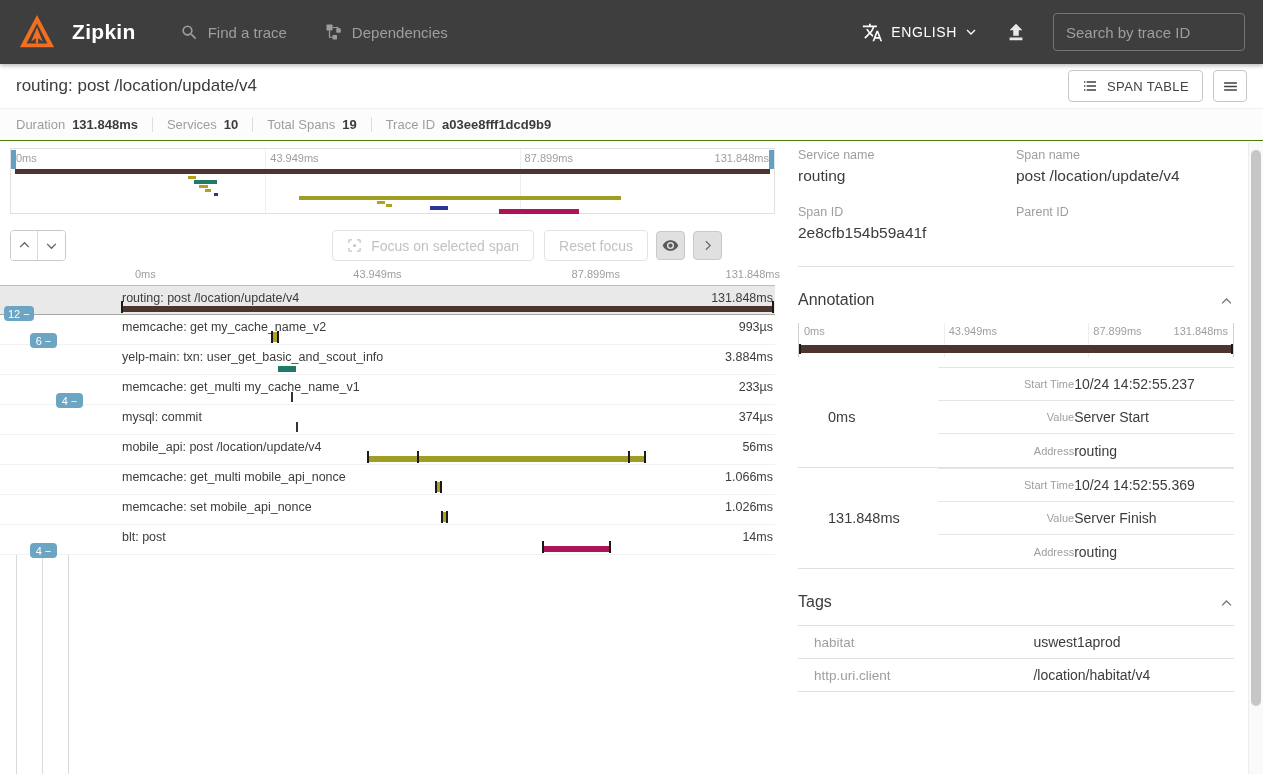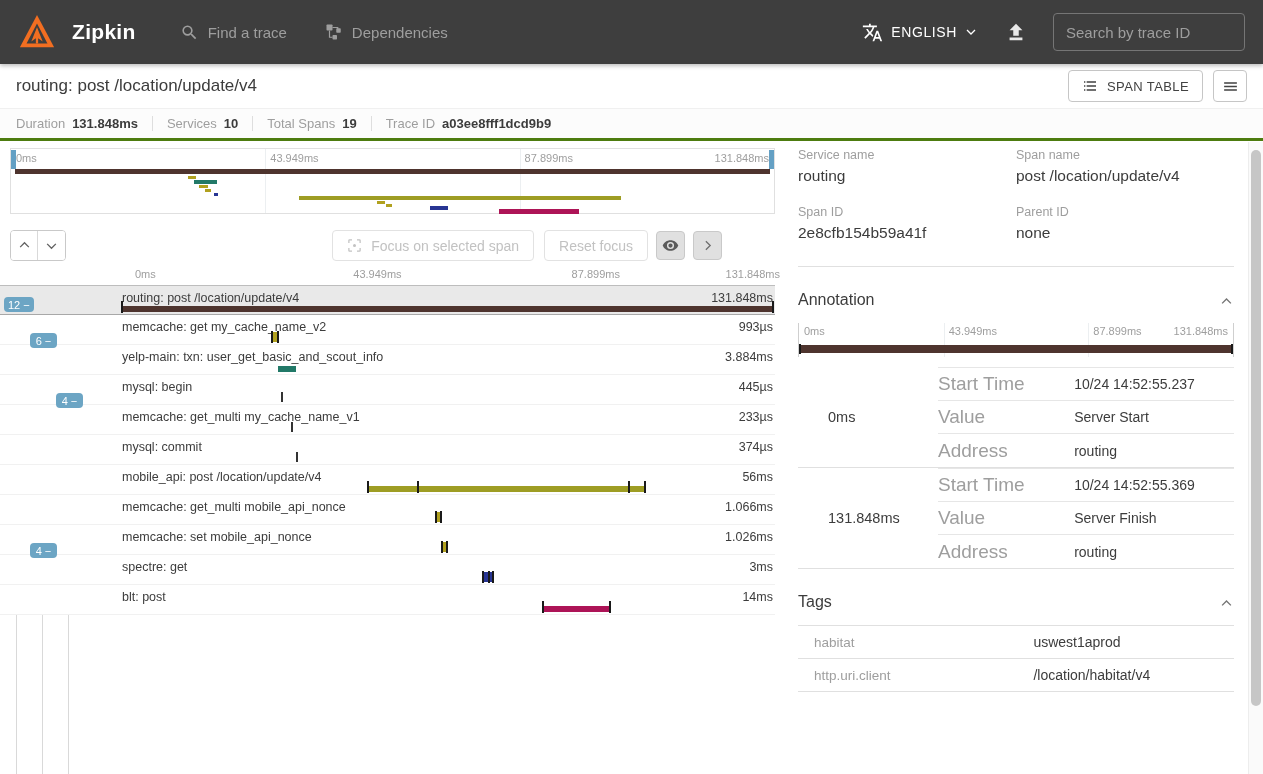--- a/index.html
+++ b/index.html
@@ -31,21 +31,21 @@
   .tspacer { flex:1; }
   .btn-outline { display:flex; align-items:center; gap:9px; border:1px solid #c6c6c6;
     border-radius:4px; background:#fff; height:32px; padding:0 13px; font-size:13px;
     color:#424242; letter-spacing:.4px; cursor:pointer; font-family:"Liberation Sans",sans-serif;}
   .btn-icon { width:34px; height:32px; border:1px solid #c6c6c6; border-radius:4px;
     background:#fff; display:flex; align-items:center; justify-content:center;
     margin-left:10px; cursor:pointer;}
 
   
   .summary { position:absolute; top:108px; left:0; right:0; height:33px; background:#fcfcfc;
-    border-top:1px solid #f0f0f0; border-bottom:3px solid #4d7c0f; display:flex;
+    border-top:1px solid #f0f0f0; border-bottom:1px solid #4d7c0f; display:flex;
     align-items:center; padding:0 16px; }
   .sumitem { display:flex; align-items:baseline; padding-right:14px; margin-right:14px;
     border-right:1px solid #dedede; }
   .sumitem:last-child { border-right:none; }
   .sumlabel { color:#9e9e9e; font-size:13px; }
   .sumvalue { color:#3c3c3c; font-size:13px; font-weight:bold; margin-left:7px; }
 
   
   .minimap { position:absolute; top:148px; left:10px; width:765px; height:66px;
     border:1px solid #e0e0e0; background:#fff; }
@@ -101,21 +101,21 @@
   .agraph .ruler-label { top:2px; }
   .abar { position:absolute; left:0; right:0; bottom:4px; height:8px; background:#4e342e; }
   .abar .etick{ bottom:-1px; height:10px;}
   .aentries { margin-top:10px; }
   .aentry { display:flex; border-bottom:1px solid #e0e0e0; }
   .atime { width:140px; display:flex; align-items:center; padding-left:30px;
     font-size:14.5px; color:#3c3c3c; }
   .arows { flex:1; border-top:1px solid #e6e6e6; }
   .arow { display:flex; align-items:center; height:33px; border-bottom:1px solid #e6e6e6; }
   .arow:last-child { border-bottom:none; }
-  .akey { width:46%; font-size:19px; color:#9e9e9e; }
+  .akey { width:46%; font-size:11px; color:#9e9e9e;text-align:right; }
   .aval { font-size:14px; color:#3c3c3c; }
   .tagtable { border-top:1px solid #e0e0e0; }
   .tagrow { display:flex; align-items:center; height:33px; border-bottom:1px solid #e0e0e0; }
   .tagkey { width:54%; padding-left:16px; font-size:13.5px; color:#9e9e9e; }
   .tagval { font-size:14px; color:#3c3c3c; }
 
   
   .scrollbar { position:absolute; top:142px; right:0; bottom:0; width:15px; background:#fafafa;
     border-left:1px solid #ededed; }
   .scroll-thumb { position:absolute; top:8px; left:2px; width:10px; height:556px;
@@ -294,27 +294,20 @@
           </div>
         </div>
         <div class="srow">
           <div class="sname">yelp-main: txn: user_get_basic_and_scout_info</div>
           <div class="sdur">3.884ms</div>
           <div class="bar-area">
             <div class="bar-big" style="left: 24.1%; width: 2.7%; background: rgb(34, 121, 104);"></div>
           </div>
         </div>
         <div class="srow">
-          <div class="sname">mysql: begin</div>
-          <div class="sdur">445µs</div>
-          <div class="bar-area">
-            <div class="bar-mark" style="left: 24.6%; width: 0.35%; background: rgb(51, 51, 51);"></div>
-          </div>
-        </div>
-        <div class="srow">
           <div class="sname">memcache: get_multi my_cache_name_v1</div>
           <div class="sdur">233µs</div>
           <div class="bar-area">
             <div class="bar-mark" style="left: 26.1%; width: 0.35%; background: rgb(51, 51, 51);"></div>
           </div>
         </div>
         <div class="srow">
           <div class="sname">mysql: commit</div>
           <div class="sdur">374µs</div>
           <div class="bar-area">
@@ -344,41 +337,31 @@
         <div class="srow">
           <div class="sname">memcache: set mobile_api_nonce</div>
           <div class="sdur">1.026ms</div>
           <div class="bar-area">
             <div class="bar-mark" style="left: 49.1%; width: 0.8%; background: rgb(177, 161, 31);"></div>
             <span class="etick" style="left: calc(49.1% - 1px);"></span>
             <span class="etick" style="left: calc(49.9% - 1px);"></span>
           </div>
         </div>
         <div class="srow">
-          <div class="sname">spectre: get</div>
-          <div class="sdur">3ms</div>
-          <div class="bar-area">
-            <div class="bar-mark" style="left: 55.4%; width: 1.6%; background: rgb(40, 53, 147);"></div>
-            <span class="etick" style="left: calc(55.4% - 1px);"></span>
-            <span class="etick" style="left: calc(57% - 1px);"></span>
-            <span class="etick" style="left: 56.2%;"></span>
-          </div>
-        </div>
-        <div class="srow">
           <div class="sname">blt: post</div>
           <div class="sdur">14ms</div>
           <div class="bar-area">
             <div class="bar-big" style="left: 64.6%; width: 10.2%; background: rgb(173, 20, 87);"></div>
             <span class="etick" style="left: calc(64.6% - 1px);"></span>
             <span class="etick" style="left: calc(74.8% - 1px);"></span>
           </div>
         </div>
       </div>
     <div id="tree-badges">
-        <div class="badge" style="left: 4px; top: 12px; text-align: right;">12 −</div>
+        <div class="badge" style="left: 4px; top: 21px; text-align: right;">12 −</div>
         <div class="badge" style="left: 30px; top: 48px;">6 −</div>
         <div class="badge" style="left: 56px; top: 108px;">4 −</div>
         <div class="badge" style="left: 30px; top: 258px;">4 −</div>
       </div>
   </div>
 
   <div class="panel">
     <div class="fields">
       <div>
         <div class="flabel">Service name</div>
@@ -387,21 +370,20 @@
       <div>
         <div class="flabel">Span name</div>
         <div class="fvalue">post /location/update/v4</div>
       </div>
       <div>
         <div class="flabel">Span ID</div>
         <div class="fvalue">2e8cfb154b59a41f</div>
       </div>
       <div>
         <div class="flabel">Parent ID</div>
-        <div class="fvalue">none</div>
       </div>
     </div>
     <div class="pdivider"></div>
 
     <div class="sechead">
       <span class="st">Annotation</span>
       <span class="chev-up">
         <svg width="15" height="15" viewBox="0 0 24 24">
           <path d="M5 15l7-7 7 7" stroke="#757575" stroke-width="2.2" fill="none"></path>
         </svg>

